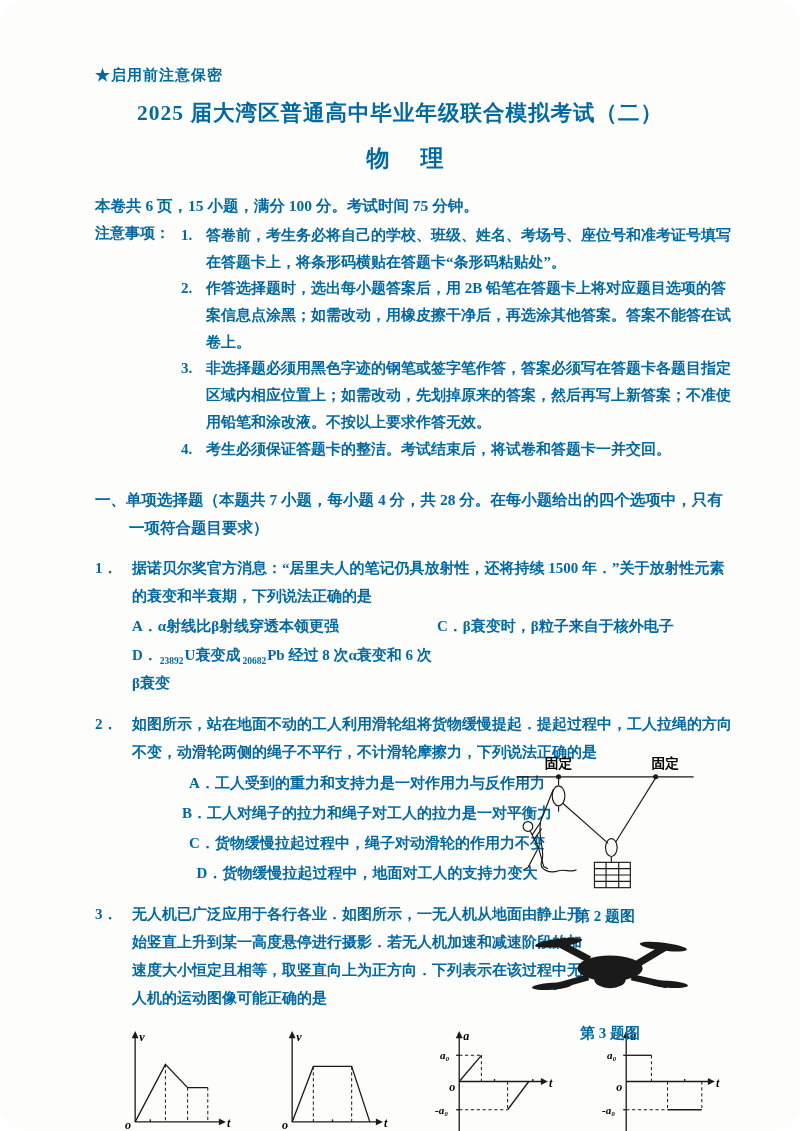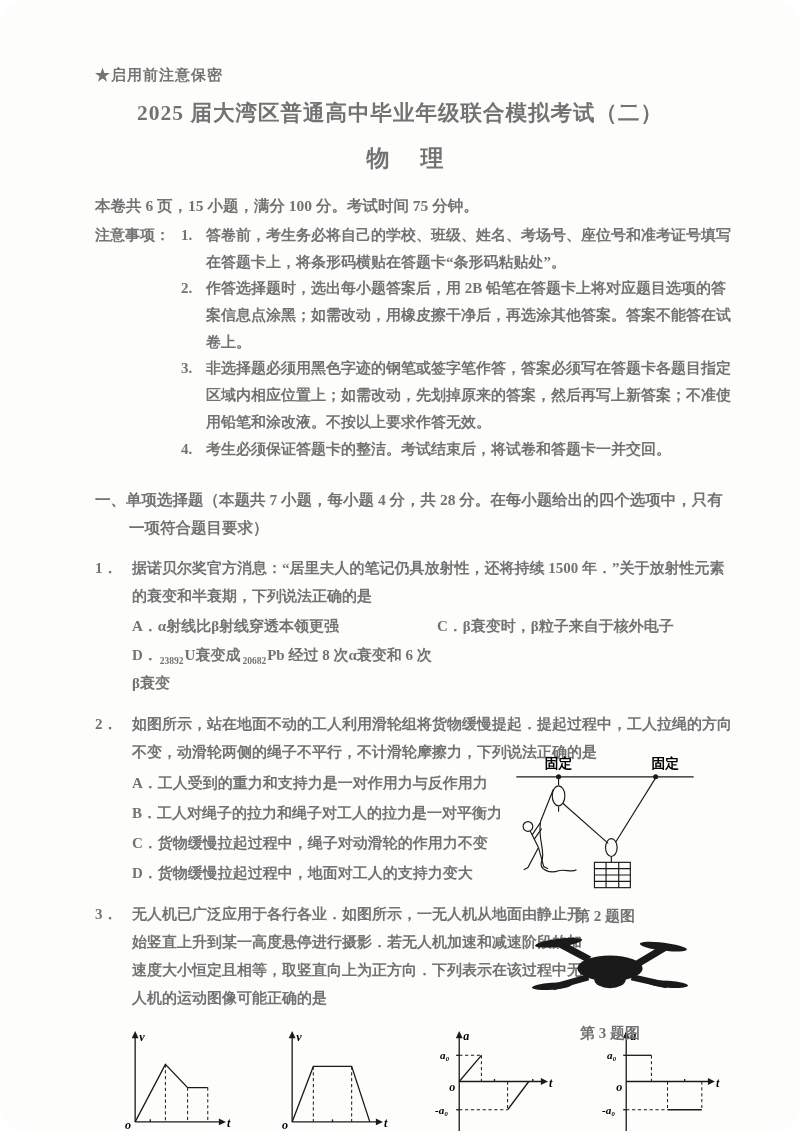--- a/index.html
+++ b/index.html
@@ -1,40 +1,40 @@
 <!DOCTYPE html>
 <html><head>
 <meta charset="utf-8">
 <style>
   * { margin:0; padding:0; box-sizing:border-box; }
   html,body { background:#ffffff; }
   .page {
     position:relative; width:800px; height:1131px; margin:0 auto;
-    background:#fdfdfb; color:#737373; overflow:hidden;
+    background:#fdfdfb; color:#0369a1; overflow:hidden;
     font-family:"Liberation Serif","DejaVu Serif",serif;
     font-weight:bold; font-size:15px;border-radius:26px;
   }
   .security { margin:66px 0 0 95px; font-size:15px; letter-spacing:1px; }
   .title { margin-top:13px; text-align:center; font-size:21.5px; letter-spacing:1px; }
   .subject { margin-top:16px; text-align:center; font-size:23px; letter-spacing:4px;padding-left:14px; }
   .exam-info { margin:22px 65px 0 95px; font-size:15.5px; }
   .notes { display:flex; margin:5px 62px 0 95px; line-height:1.78; }
-  .notes-label { width:86px; flex-shrink:0; }
+  .notes-label { width:86px; flex-shrink:0;font-family:Liberation Mono, monospace; }
   .notes-items { flex:1; }
   .note-item { display:flex; }
   .note-num { width:25px; flex-shrink:0; }
   .note-text { flex:1; }
   .section-heading { margin:24px 62px 0 95px; line-height:1.8; font-size:15.5px;
     padding-left:34px; text-indent:-34px; }
   .question { margin:13px 62px 0 95px; position:relative; line-height:1.85; }
   .q-row { display:flex; }
   .q-num { width:37px; flex-shrink:0; }
   .q-body { flex:1; }
   .q1-opts { display:grid; grid-template-columns:305px 1fr; margin:2px 0 0 37px; line-height:1.9; }
-  .q2-opts { width:470px; margin:2px 0 0 37px; line-height:2.0; }
+  .q2-opts { width:470px; margin:2px 0 0 37px; line-height:2.0;text-align:center; }
   .q3-stem-wrap { width:497px; }
   .nuclide { display:inline-flex; flex-direction:row; align-items:flex-end;
     font-size:9.5px; line-height:1.05; vertical-align:-4px; margin:0 1px 0 2px; }
   .fig { position:absolute; text-align:center; }
   .fig-q2 { right:38px; top:34px; width:190px; }
   .fig-q3 { right:42px; top:16px; width:172px; }
   .fig-caption { font-size:15px; margin-top:2px; }
   .graphs-row { display:flex; justify-content:space-between; margin:12px 75px 0 118px; }
   .graph-cell { text-align:center; }
   .gtext { font-size:12px; font-style:italic; font-weight:bold;

